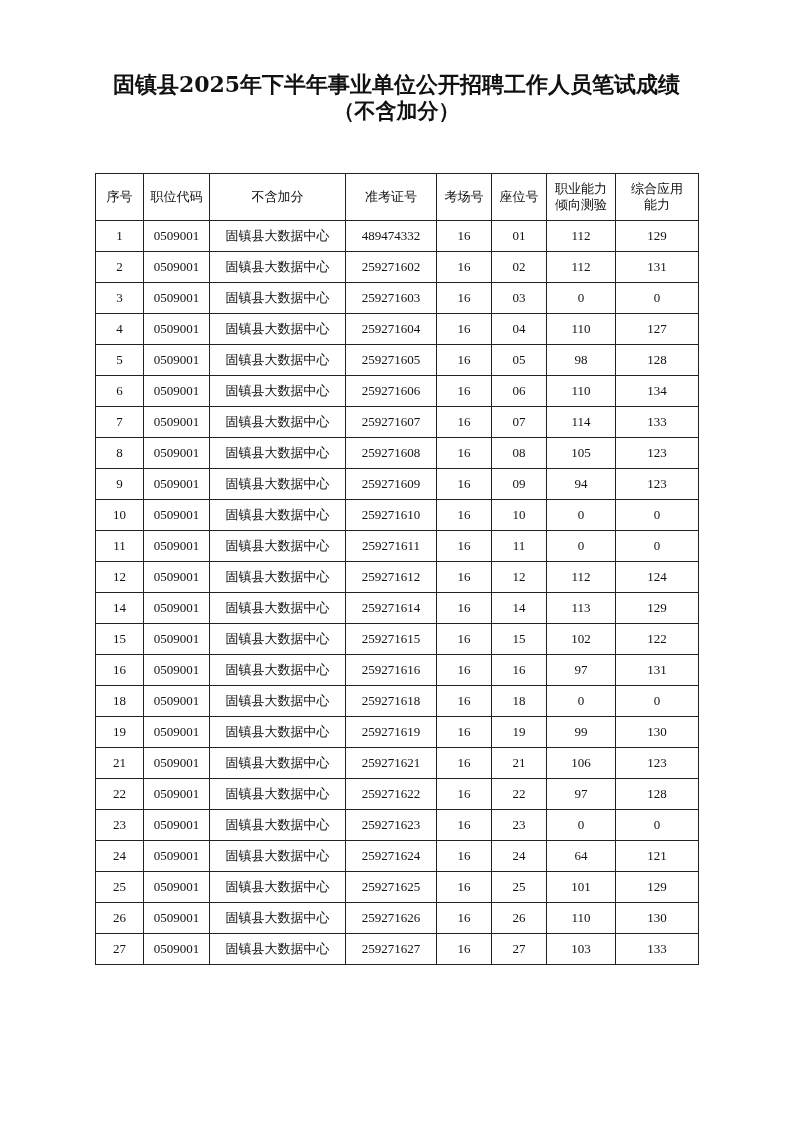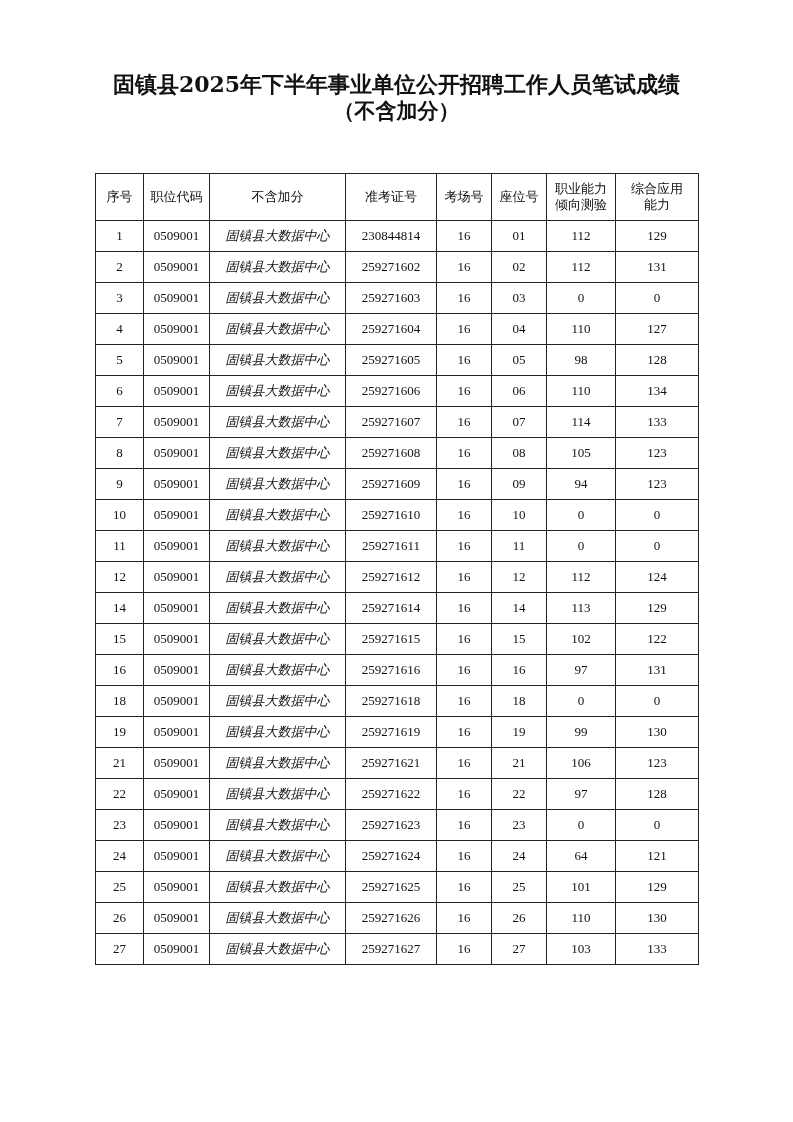--- a/index.html
+++ b/index.html
@@ -3,21 +3,21 @@
 <meta charset="utf-8">
 <style>
   html, body { margin: 0; padding: 0; background: #ffffff; }
   body { width: 793px; height: 1122px; position: relative; overflow: hidden; font-family: "DejaVu Serif", "Liberation Serif", serif; color: #111; }
   .title { position: absolute; left: 0; top: 70px; width: 793px; text-align: center; font-size: 22px; font-weight: bold; letter-spacing: 0px; line-height: 28px; font-family: "DejaVu Serif", serif; }
   .subtitle { position: absolute; left: 0; top: 98px; width: 793px; text-align: center; font-size: 21px; font-weight: bold; line-height: 26px; font-family: "DejaVu Serif", serif; }
   table.scores { position: absolute; left: 95px; top: 126px; border-collapse: collapse; table-layout: fixed; width: 603px; margin-top: 47px; }
   table.scores td, table.scores th { border: 1.5px solid #222; text-align: center; padding: 0; overflow: hidden; white-space: nowrap; }
   table.scores th { font-family: "DejaVu Sans", sans-serif; font-weight: normal; font-size: 13px; height: 46px; line-height: 16px; }
   table.scores td { font-family: "Liberation Serif", serif; font-size: 13px; height: 30px; }
-  table.scores td.unit { font-family: "DejaVu Sans", sans-serif; font-size: 13px; font-style: italic; }
+  table.scores td.unit { font-family: "DejaVu Sans", sans-serif; font-size: 13px; }
 </style>
 </head>
 <body>
 
 <div class="title">固镇县2025年下半年事业单位公开招聘工作人员笔试成绩</div>
 <div class="subtitle">（不含加分）</div>
 
 <table class="scores">
   <colgroup>
     <col style="width:48px">
@@ -39,21 +39,21 @@
       <th>座位号</th>
       <th><span>职业能力</span><br><span>倾向测验</span></th>
       <th><span>综合应用</span><br><span>能力</span></th>
     </tr>
   </thead>
   <tbody id="tbody">
       <tr>
         <td>1</td>
         <td>0509001</td>
         <td class="unit">固镇县大数据中心</td>
-        <td>230844814</td>
+        <td>489474332</td>
         <td>16</td>
         <td>01</td>
         <td>112</td>
         <td>129</td>
       </tr>
       <tr>
         <td>2</td>
         <td>0509001</td>
         <td class="unit">固镇县大数据中心</td>
         <td>259271602</td>

